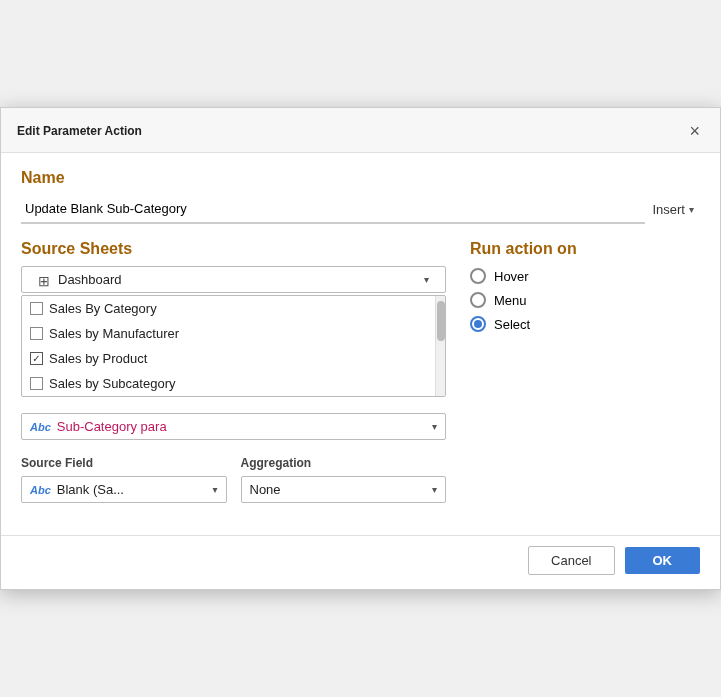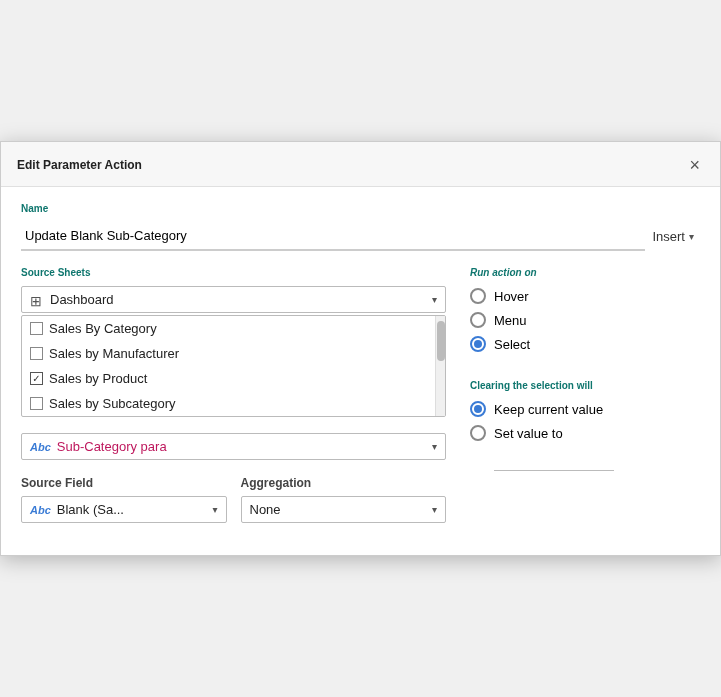--- a/index.html
+++ b/index.html
@@ -40,23 +40,23 @@
       font-size: 18px;
       color: #555;
       line-height: 1;
       padding: 2px 4px;
     }
     .dialog-body {
       padding: 16px 20px;
       flex: 1;
     }
     .section-label {
-      font-size: 10px;
+      font-size: 16px;
       font-weight: 600;
-      color: #0f766e;
+      color: #a16207;
       margin-bottom: 8px;
       text-transform: none;
     }
     .name-row {
       display: flex;
       align-items: center;
       gap: 1px;
       margin-bottom: 16px;
     }
     .name-input {
@@ -81,21 +81,21 @@
     }
     .insert-arrow { font-size: 10px; color: #555; }
 
     .source-sheets-section { margin-bottom: 16px; }
 
     .dropdown-select {
       display: flex;
       align-items: center;
       border: 1px solid #bbb;
       border-radius: 2px;
-      padding: 5px 8px;
+      padding: 5px 16px;
       background: #fff;
       cursor: pointer;
       width: 100%;
       margin-bottom: 2px;
     }
     .dropdown-select .icon-grid {
       display: inline-block;
       width: 14px;
       height: 14px;
       margin-right: 6px;
@@ -169,21 +169,21 @@
     .scrollbar-thumb {
       width: 8px;
       height: 40px;
       background: #bbb;
       border-radius: 4px;
       margin: 0 auto;
       margin-top: 5px;
     }
 
     .run-action-section { }
-    .run-action-section .section-label { margin-bottom: 10px; font-style: italic; }
+    .run-action-section .section-label { margin-bottom: 10px; }
     .radio-group { display: flex; flex-direction: column; gap: 8px; }
     .radio-item {
       display: flex;
       align-items: center;
       gap: 8px;
       cursor: pointer;
     }
     .radio-circle {
       width: 16px;
       height: 16px;
@@ -406,37 +406,25 @@
                 <div class="radio-circle"></div>
                 <span class="radio-label">Menu</span>
               </div>
               <div class="radio-item">
                 <div class="radio-circle selected"></div>
                 <span class="radio-label">Select</span>
               </div>
             </div>
         </div>
 
-        <div class="clearing-section">
-          <div class="section-label">Clearing the selection will</div>
-          <div class="radio-group" id="clearing-group">
-              <div class="radio-item">
-                <div class="radio-circle selected"></div>
-                <span class="radio-label">Keep current value</span>
-              </div>
-              <div class="radio-item">
-                <div class="radio-circle"></div>
-                <span class="radio-label">Set value to</span>
-              </div>
-            </div>
-          <div style="margin-top: 8px; padding-left: 24px;">
-            <input class="set-value-input" type="text" placeholder="" style="">
-          </div>
-        </div>
 
       </div>
 
     </div>
 
   </div>
 
+  <div class="dialog-footer">
+    <button class="btn-cancel">Cancel</button>
+    <button class="btn-ok">OK</button>
+  </div>
 
 </div>
 
 </body></html>

